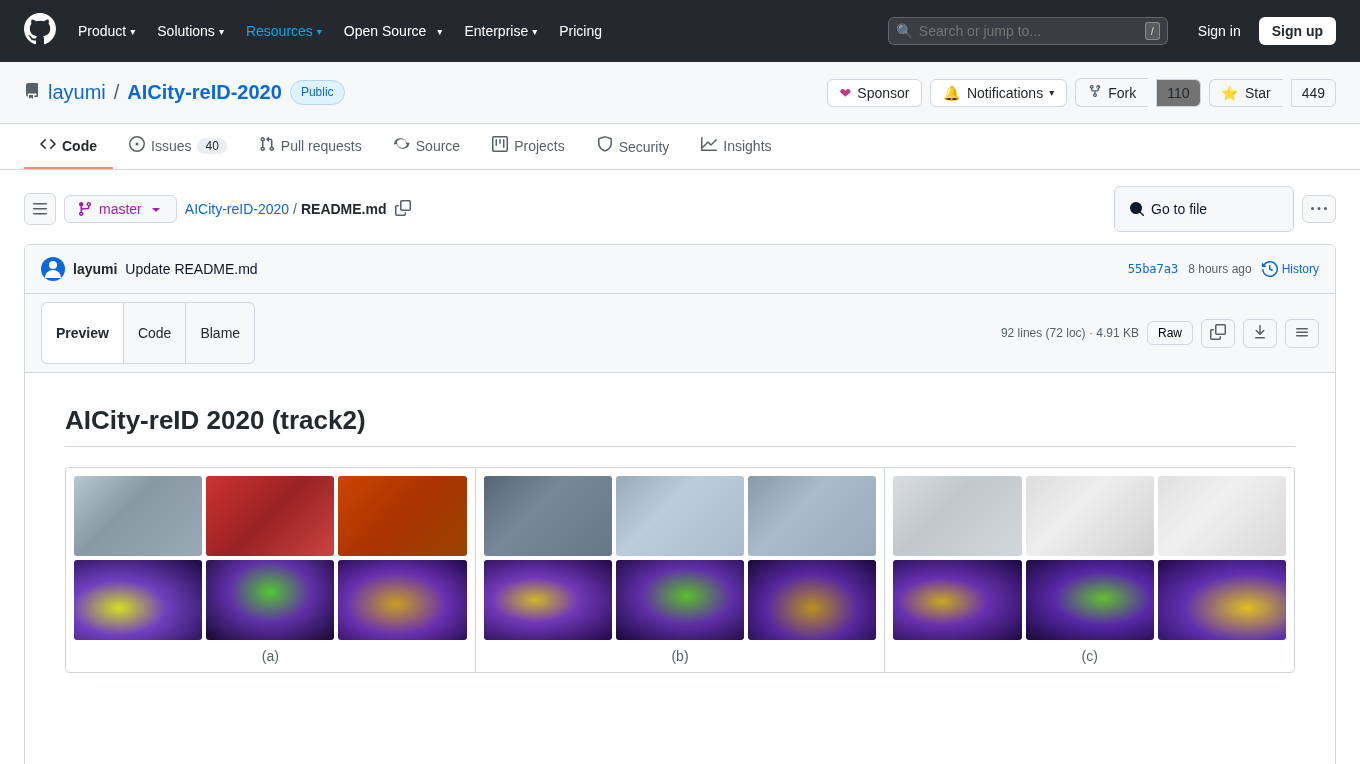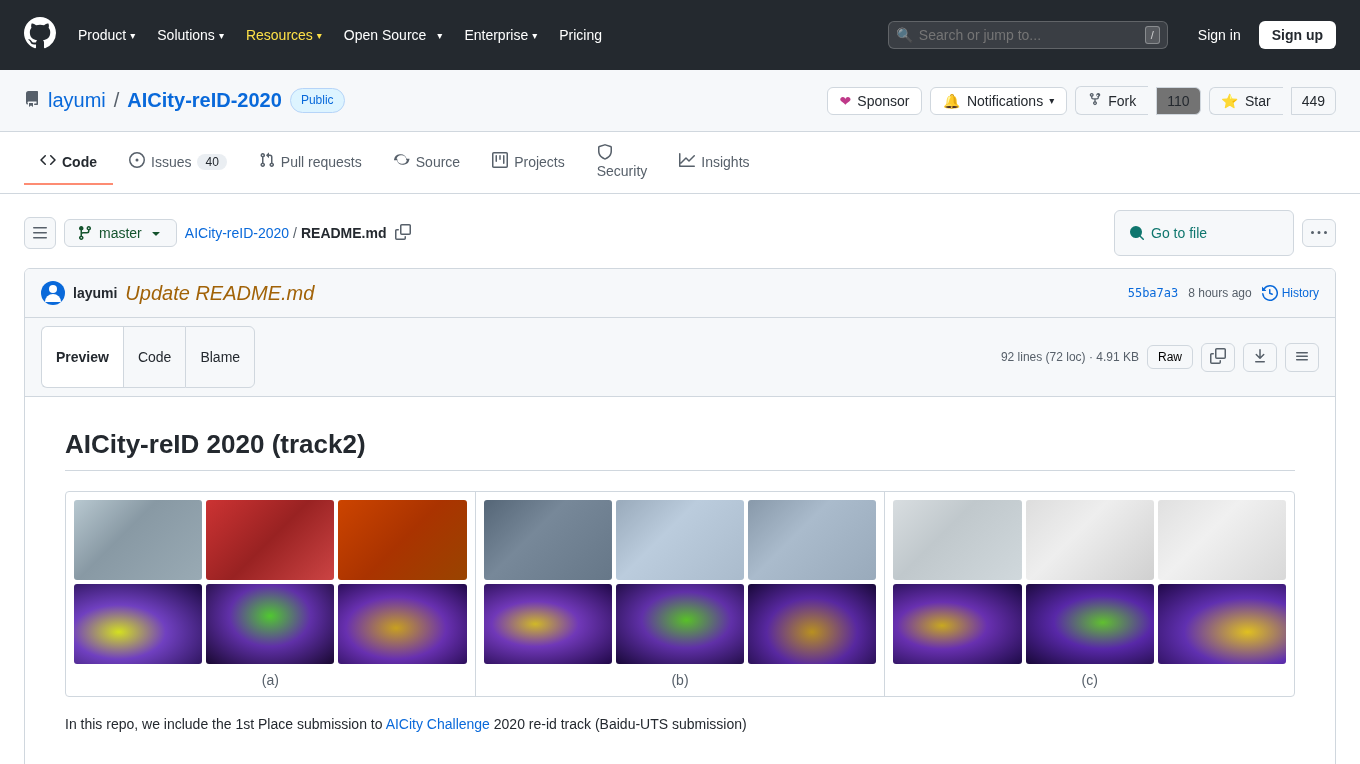--- a/index.html
+++ b/index.html
@@ -1,36 +1,36 @@
 <!DOCTYPE html>
 <html><head>
   <meta charset="utf-8">
   <style>
     * { box-sizing: border-box; margin: 0; padding: 0; }
     body { font-family: -apple-system, BlinkMacSystemFont, "Segoe UI", Helvetica, Arial, sans-serif; font-size: 14px; color: #24292f; background: #fff; }
   </style>
 </head>
 <body>
 
-<nav style="display:flex;align-items:center;padding:0 24px;height:70px;background:#24292f;gap:12px;">
+<nav style="display:flex;align-items:center;padding:0 24px;height:62px;background:#24292f;gap:12px;">
   <span style="color:#fff;font-size:32px;cursor:pointer;line-height:1;">
     <svg height="32" viewBox="0 0 16 16" width="32" fill="#fff">
         <path d="M8 0C3.58 0 0 3.58 0 8c0 3.54 2.29 6.53 5.47 7.59.4.07.55-.17.55-.38 0-.19-.01-.82-.01-1.49-2.01.37-2.53-.49-2.69-.94-.09-.23-.48-.94-.82-1.13-.28-.15-.68-.52-.01-.53.63-.01 1.08.58 1.23.82.72 1.21 1.87.87 2.33.66.07-.52.28-.87.51-1.07-1.78-.2-3.64-.89-3.64-3.95 0-.87.31-1.59.82-2.15-.08-.2-.36-1.02.08-2.12 0 0 .67-.21 2.2.82.64-.18 1.32-.27 2-.27.68 0 1.36.09 2 .27 1.53-1.04 2.2-.82 2.2-.82.44 1.1.16 1.92.08 2.12.51.56.82 1.27.82 2.15 0 3.07-1.87 3.75-3.65 3.95.29.25.54.73.54 1.48 0 1.07-.01 1.93-.01 2.2 0 .21.15.46.55.38A8.013 8.013 0 0016 8c0-4.42-3.58-8-8-8z"></path>
       </svg>
   </span>
   <div style="display:flex;gap:2px;align-items:center;">
     <button style="color:#fff;background:none;border:none;cursor:pointer;padding:6px 10px;font-size:14px;font-weight:500;display:flex;align-items:center;gap:4px;border-radius:6px;">
       <span>Product</span>
       <span style="font-size:10px;">▾</span>
     </button>
     <button style="color:#fff;background:none;border:none;cursor:pointer;padding:6px 10px;font-size:14px;font-weight:500;display:flex;align-items:center;gap:4px;border-radius:6px;">
       <span>Solutions</span>
       <span style="font-size:10px;">▾</span>
     </button>
-    <button style="color:#fde047;background:none;border:none;cursor:pointer;padding:6px 10px;font-size:14px;font-weight:500;display:flex;align-items:center;gap:4px;border-radius:6px;">
+    <button style="color:#0ea5e9;background:none;border:none;cursor:pointer;padding:6px 10px;font-size:14px;font-weight:500;display:flex;align-items:center;gap:4px;border-radius:6px;">
       <span>Resources</span>
       <span style="font-size:10px;">▾</span>
     </button>
     <button style="color:#fff;background:none;border:none;cursor:pointer;padding:6px 10px;font-size:14px;font-weight:500;display:flex;align-items:center;gap:11px;border-radius:6px;">
       <span>Open Source</span>
       <span style="font-size:10px;">▾</span>
     </button>
     <button style="color:#fff;background:none;border:none;cursor:pointer;padding:6px 10px;font-size:14px;font-weight:500;display:flex;align-items:center;gap:4px;border-radius:6px;">
       <span>Enterprise</span>
       <span style="font-size:10px;">▾</span>
@@ -125,21 +125,21 @@
     <span>Source</span>
   </a>
   <a href="#" style="display:flex;align-items:center;gap:6px;padding:12px 16px;color:#57606a;cursor:pointer;border-bottom:2px solid transparent;font-size:14px;text-decoration:none;white-space:nowrap;">
     <span>
       <svg height="16" viewBox="0 0 16 16" width="16" fill="currentColor">
           <path d="M1.75 0A1.75 1.75 0 000 1.75v12.5C0 15.216.784 16 1.75 16h12.5A1.75 1.75 0 0016 14.25V1.75A1.75 1.75 0 0014.25 0H1.75zM1.5 1.75a.25.25 0 01.25-.25h12.5a.25.25 0 01.25.25v12.5a.25.25 0 01-.25.25H1.75a.25.25 0 01-.25-.25V1.75zM11.75 3a.75.75 0 00-.75.75v7.5a.75.75 0 001.5 0v-7.5a.75.75 0 00-.75-.75zm-8.25.75a.75.75 0 011.5 0v5.5a.75.75 0 01-1.5 0v-5.5zM8 3a.75.75 0 00-.75.75v3.5a.75.75 0 001.5 0v-3.5A.75.75 0 008 3z"></path>
         </svg>
     </span>
     <span>Projects</span>
   </a>
-  <a href="#" style="display:flex;align-items:flex-start;padding:12px 16px;color:#57606a;cursor:pointer;border-bottom:2px solid transparent;font-size:14px;text-decoration:none;white-space:nowrap;flex-direction:column;">
+  <a href="#" style="display:flex;align-items:flex-end;gap:6px;padding:12px 16px;color:#57606a;cursor:pointer;border-bottom:2px solid transparent;font-size:14px;text-decoration:none;white-space:nowrap;">
     <span>
       <svg height="16" viewBox="0 0 16 16" width="16" fill="currentColor">
           <path d="M7.467.133a1.748 1.748 0 011.066 0l5.25 1.68A1.75 1.75 0 0115 3.48V7c0 1.566-.32 3.182-1.303 4.682-.983 1.498-2.585 2.813-5.032 3.855a1.7 1.7 0 01-1.33 0c-2.447-1.042-4.049-2.357-5.032-3.855C1.32 10.182 1 8.566 1 7V3.48a1.75 1.75 0 011.217-1.667l5.25-1.68zm.61 1.429a.25.25 0 00-.153 0l-5.25 1.68a.25.25 0 00-.174.238V7c0 1.358.275 2.666 1.057 3.86.784 1.194 2.121 2.34 4.366 3.297a.2.2 0 00.154 0c2.245-.956 3.582-2.104 4.366-3.298C13.225 9.666 13.5 8.36 13.5 7V3.48a.25.25 0 00-.174-.237l-5.25-1.68z"></path>
         </svg>
     </span>
     <span>Security</span>
   </a>
   <a href="#" style="display:flex;align-items:center;gap:6px;padding:12px 16px;color:#57606a;cursor:pointer;border-bottom:2px solid transparent;font-size:14px;text-decoration:none;white-space:nowrap;">
     <span>
       <svg height="16" viewBox="0 0 16 16" width="16" fill="currentColor">
@@ -152,21 +152,21 @@
 
 <div style="padding:16px 24px;background:#fff;">
 
   <div style="display:flex;align-items:center;justify-content:space-between;margin-bottom:12px;gap:8px;">
     <div style="display:flex;align-items:center;gap:8px;">
       <button style="display:flex;align-items:center;justify-content:center;width:32px;height:32px;border:1px solid #d0d7de;border-radius:6px;background:#f6f8fa;cursor:pointer;color:#57606a;">
         <svg width="16" height="16" viewBox="0 0 16 16" fill="currentColor">
             <path d="M1 2.75A.75.75 0 011.75 2h12.5a.75.75 0 110 1.5H1.75A.75.75 0 011 2.75zm0 5A.75.75 0 011.75 7h12.5a.75.75 0 110 1.5H1.75A.75.75 0 011 7.75zM1.75 12a.75.75 0 100 1.5h12.5a.75.75 0 100-1.5H1.75z"></path>
           </svg>
       </button>
-      <button style="display:flex;align-items:center;gap:6px;padding:5px 12px;border:1px solid #d0d7de;border-radius:6px;background:#f6f8fa;color:#14532d;font-size:14px;cursor:pointer;font-weight:500;">
+      <button style="display:flex;align-items:center;gap:6px;padding:5px 12px;border:1px solid #d0d7de;border-radius:6px;background:#f6f8fa;color:#a21caf;font-size:14px;cursor:pointer;font-weight:500;">
         <svg width="16" height="16" viewBox="0 0 16 16" fill="currentColor">
             <path d="M11.75 2.5a.75.75 0 100 1.5.75.75 0 000-1.5zm-2.25.75a2.25 2.25 0 113 2.122V6A2.5 2.5 0 0110 8.5H6a1 1 0 00-1 1v1.128a2.251 2.251 0 11-1.5 0V5.372a2.25 2.25 0 111.5 0v1.836A2.492 2.492 0 016 7h4a1 1 0 001-1v-.628A2.25 2.25 0 019.5 3.25zM4.25 12a.75.75 0 100 1.5.75.75 0 000-1.5zM3.5 3.25a.75.75 0 111.5 0 .75.75 0 01-1.5 0z"></path>
           </svg>
         <span>master</span>
         <svg width="16" height="16" viewBox="0 0 16 16" fill="currentColor">
             <path d="M4.427 7.427l3.396 3.396a.25.25 0 00.354 0l3.396-3.396A.25.25 0 0011.396 7H4.604a.25.25 0 00-.177.427z"></path>
           </svg>
       </button>
       <div style="display:flex;align-items:center;gap:4px;font-size:14px;">
         <a href="#" style="color:#0969da;text-decoration:none;font-weight:500;">AICity-reID-2020</a>
@@ -174,21 +174,21 @@
         <span style="font-weight:600;">README.md</span>
         <button style="background:none;border:none;cursor:pointer;color:#57606a;padding:2px 4px;font-size:14px;">
           <svg width="16" height="16" viewBox="0 0 16 16" fill="currentColor">
               <path d="M0 6.75C0 5.784.784 5 1.75 5h1.5a.75.75 0 010 1.5h-1.5a.25.25 0 00-.25.25v7.5c0 .138.112.25.25.25h7.5a.25.25 0 00.25-.25v-1.5a.75.75 0 011.5 0v1.5A1.75 1.75 0 019.25 16h-7.5A1.75 1.75 0 010 14.25v-7.5z"></path>
               <path d="M5 1.75C5 .784 5.784 0 6.75 0h7.5C15.216 0 16 .784 16 1.75v7.5A1.75 1.75 0 0114.25 11h-7.5A1.75 1.75 0 015 9.25v-7.5zm1.75-.25a.25.25 0 00-.25.25v7.5c0 .138.112.25.25.25h7.5a.25.25 0 00.25-.25v-7.5a.25.25 0 00-.25-.25h-7.5z"></path>
             </svg>
         </button>
       </div>
     </div>
     <div style="display:flex;align-items:center;gap:8px;">
-      <button style="display:flex;align-items:center;gap:6px;padding:14px 14px;border:1px solid #d0d7de;border-radius:6px;background:#f6f8fa;cursor:pointer;color:#0f766e;font-size:14px;min-width:180px;">
+      <button style="display:flex;align-items:center;gap:6px;padding:14px 14px;border:1px solid #d0d7de;border-radius:6px;background:#f6f8fa;cursor:pointer;color:#0f172a;font-size:14px;min-width:180px;">
         <svg width="16" height="16" viewBox="0 0 16 16" fill="currentColor">
             <path d="M10.68 11.74a6 6 0 01-7.922-8.982 6 6 0 018.982 7.922l3.04 3.04a.749.749 0 11-1.06 1.06l-3.04-3.04zM11.5 7a4.499 4.499 0 11-8.998 0A4.499 4.499 0 0111.5 7z"></path>
           </svg>
         <span>Go to file</span>
       </button>
       <button style="display:flex;align-items:center;justify-content:center;padding:5px 8px;border:1px solid #d0d7de;border-radius:6px;background:#f6f8fa;cursor:pointer;color:#57606a;font-size:14px;">
         <svg width="16" height="16" viewBox="0 0 16 16" fill="currentColor">
             <path d="M8 9a1.5 1.5 0 100-3 1.5 1.5 0 000 3zM1.5 9a1.5 1.5 0 100-3 1.5 1.5 0 000 3zm13 0a1.5 1.5 0 100-3 1.5 1.5 0 000 3z"></path>
           </svg>
       </button>
@@ -199,21 +199,21 @@
 
     <div style="display:flex;align-items:center;justify-content:space-between;padding:12px 16px;background:#f6f8fa;border-bottom:1px solid #d0d7de;">
       <div style="display:flex;align-items:center;gap:8px;">
         <div style="width:24px;height:24px;border-radius:50%;background:#0969da;color:#fff;display:flex;align-items:center;justify-content:center;font-size:11px;font-weight:600;overflow:hidden;">
           <svg width="24" height="24" viewBox="0 0 24 24" fill="#fff">
               <circle cx="12" cy="8" r="4"></circle>
               <path d="M20 21a8 8 0 10-16 0h16z"></path>
             </svg>
         </div>
         <span style="font-weight:600;font-size:14px;color:#24292f;">layumi</span>
-        <span style="font-size:20px;color:#a16207;font-style:italic;">Update README.md</span>
+        <span style="font-size:14px;color:#0f172a;">Update README.md</span>
       </div>
       <div style="display:flex;align-items:center;gap:10px;font-size:12px;color:#57606a;">
         <a href="#" style="color:#0969da;font-family:monospace;font-size:12px;text-decoration:none;">55ba7a3</a>
         <span>8 hours ago</span>
         <a href="#" style="display:flex;align-items:center;gap:4px;color:#0969da;font-size:12px;text-decoration:none;">
           <svg width="16" height="16" viewBox="0 0 16 16" fill="currentColor">
               <path d="M1.643 3.143L.427 1.927A.25.25 0 000 2.104V5.75c0 .138.112.25.25.25h3.646a.25.25 0 00.177-.427L2.715 4.215a6.5 6.5 0 11-1.18 4.458.75.75 0 10-1.493.154 8.001 8.001 0 101.6-5.684zM7.75 4a.75.75 0 01.75.75v2.992l2.028.812a.75.75 0 01-.557 1.392l-2.5-1A.75.75 0 017 8.25v-3.5A.75.75 0 017.75 4z"></path>
             </svg>
           <span>History</span>
         </a>
@@ -289,18 +289,15 @@
           </div>
           <div style="display:flex;gap:4px;margin-bottom:4px;">
             <div style="flex:1;height:80px;border-radius:3px;background:radial-gradient(ellipse at 38% 52%,#c8a820 0%,#6830b0 40%,#180840 100%);"></div>
             <div style="flex:1;height:80px;border-radius:3px;background:radial-gradient(ellipse at 60% 48%,#60c030 0%,#5828a8 45%,#180838 100%);"></div>
             <div style="flex:1;height:80px;border-radius:3px;background:radial-gradient(ellipse at 70% 60%,#e0c020 0%,#6030b0 50%,#200848 100%);"></div>
           </div>
           <div style="text-align:center;font-size:14px;color:#57606a;padding:4px 0;">(c)</div>
         </div>
       </div>
 
-      <p style="font-size:14px;line-height:1.6;margin-top:8px;">
-        <span>In this repo, we include the 1st Place submission to </span><a href="#" style="color:#0969da;text-decoration:none;">AICity Challenge</a><span> 2020 re-id track (Baidu-UTS submission)</span>
-      </p>
     </div>
   </div>
 </div>
 
 </body></html>

